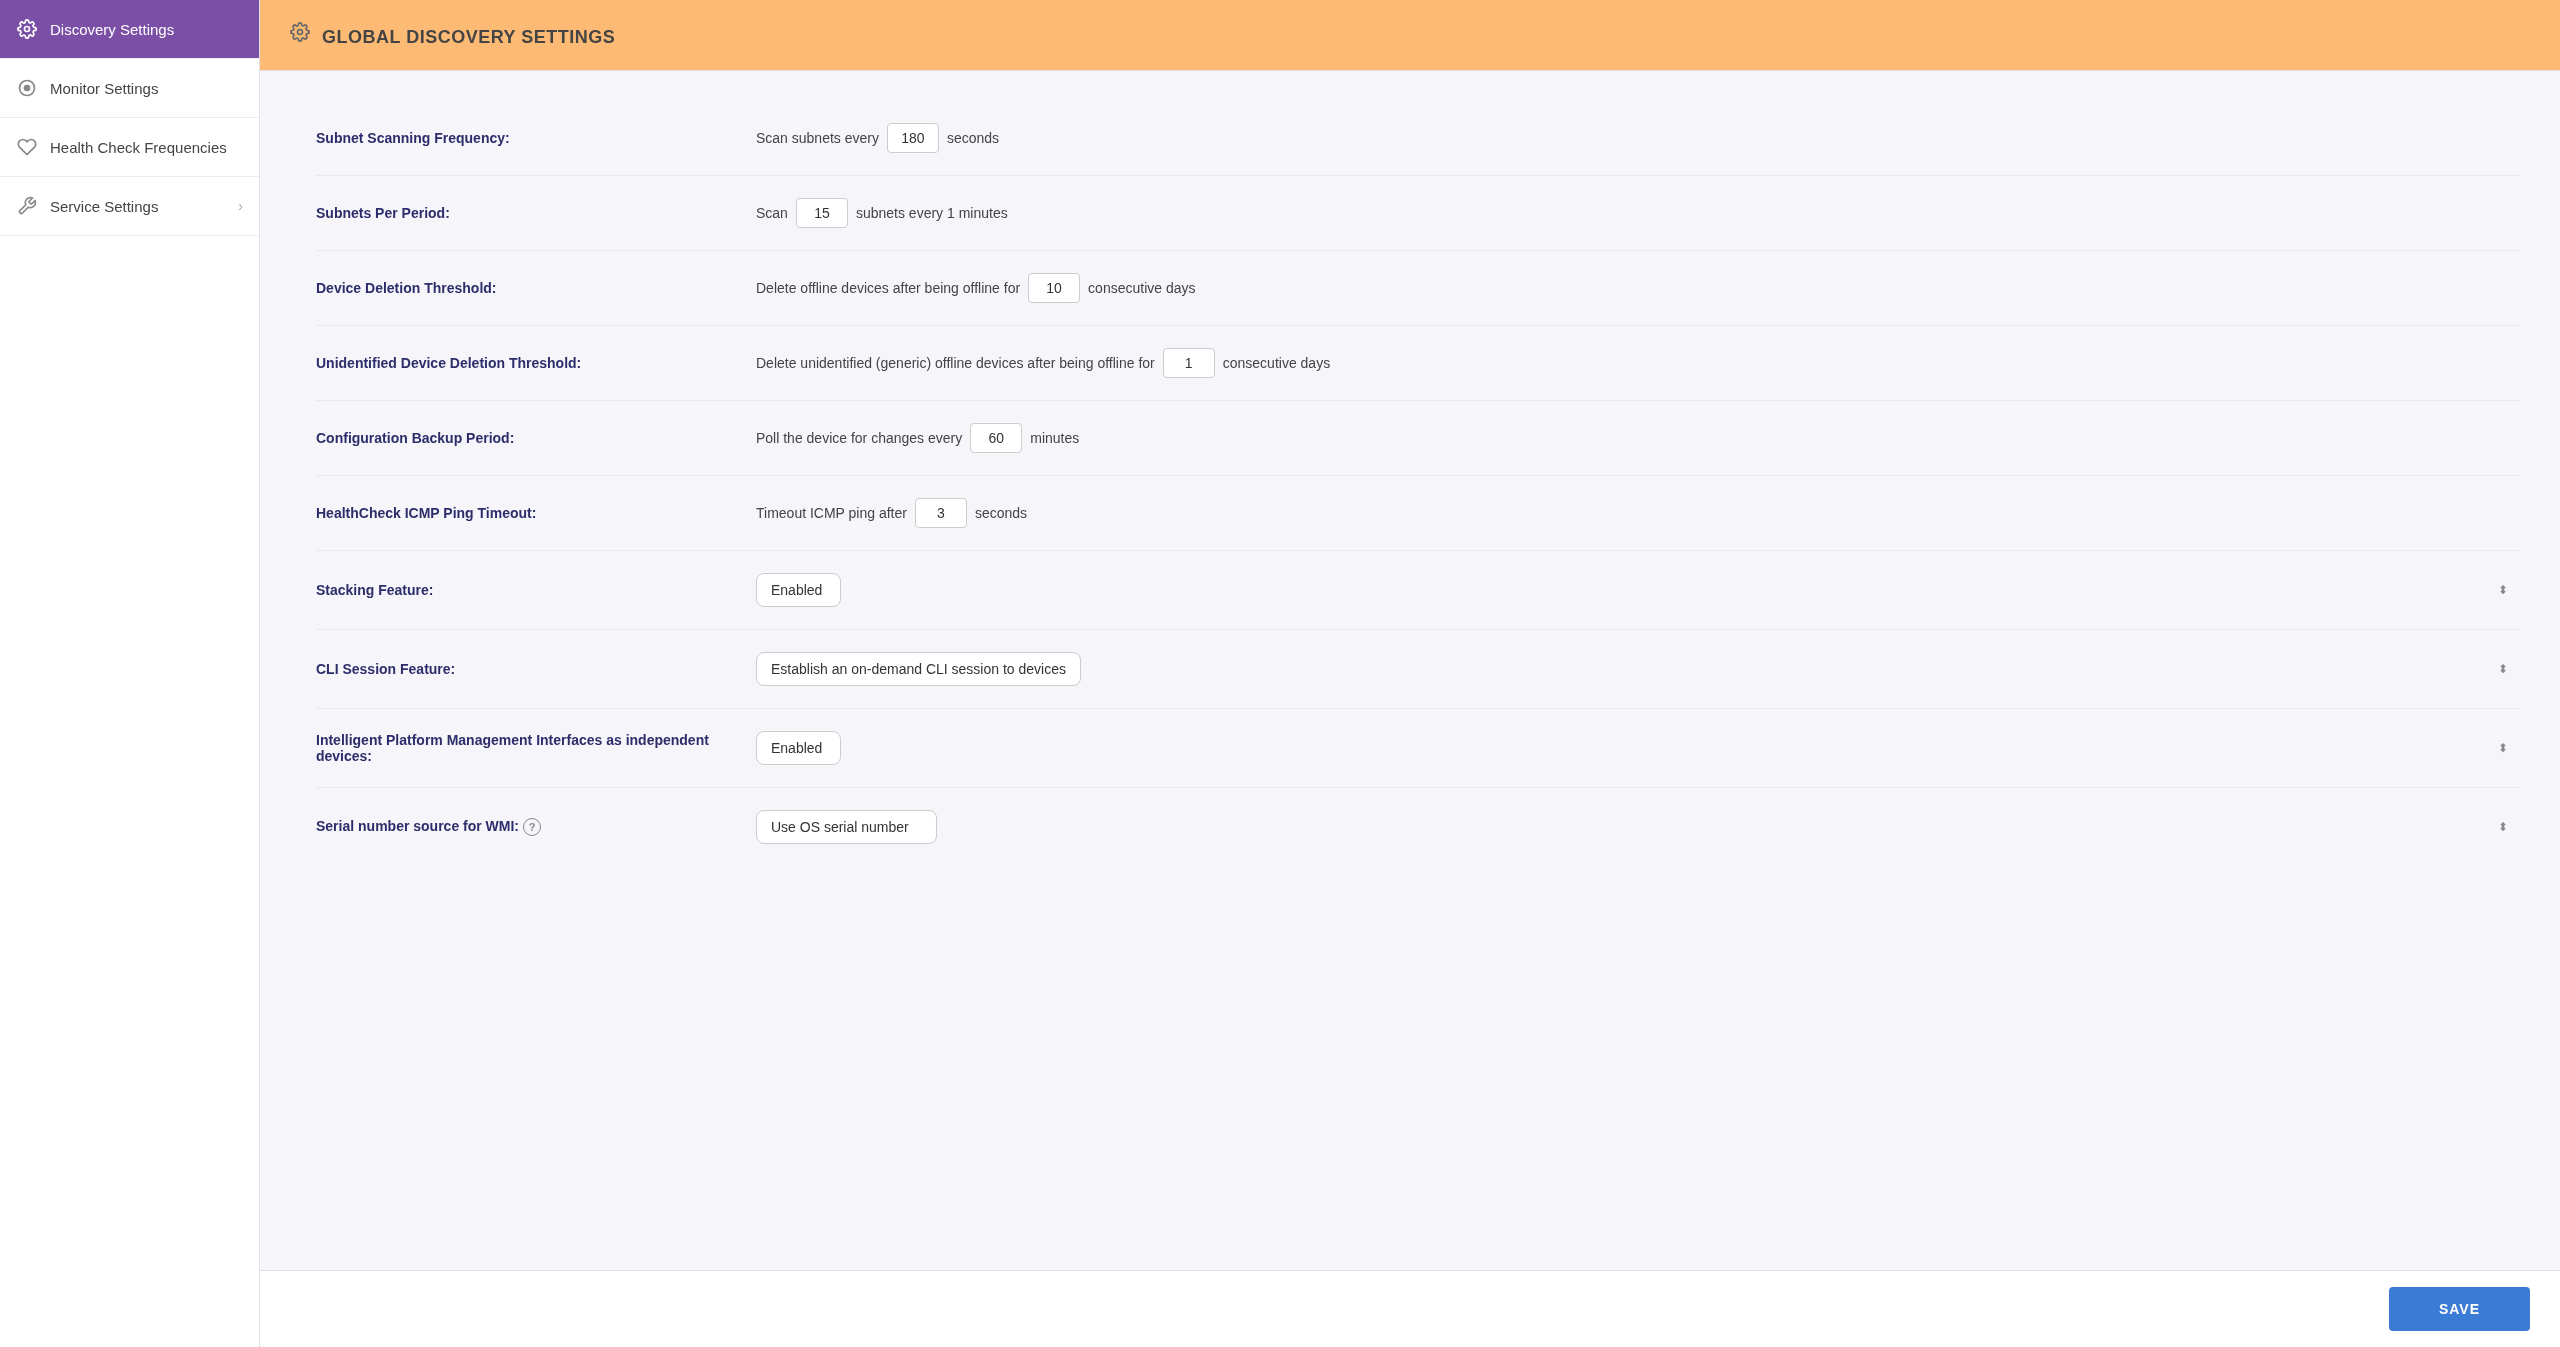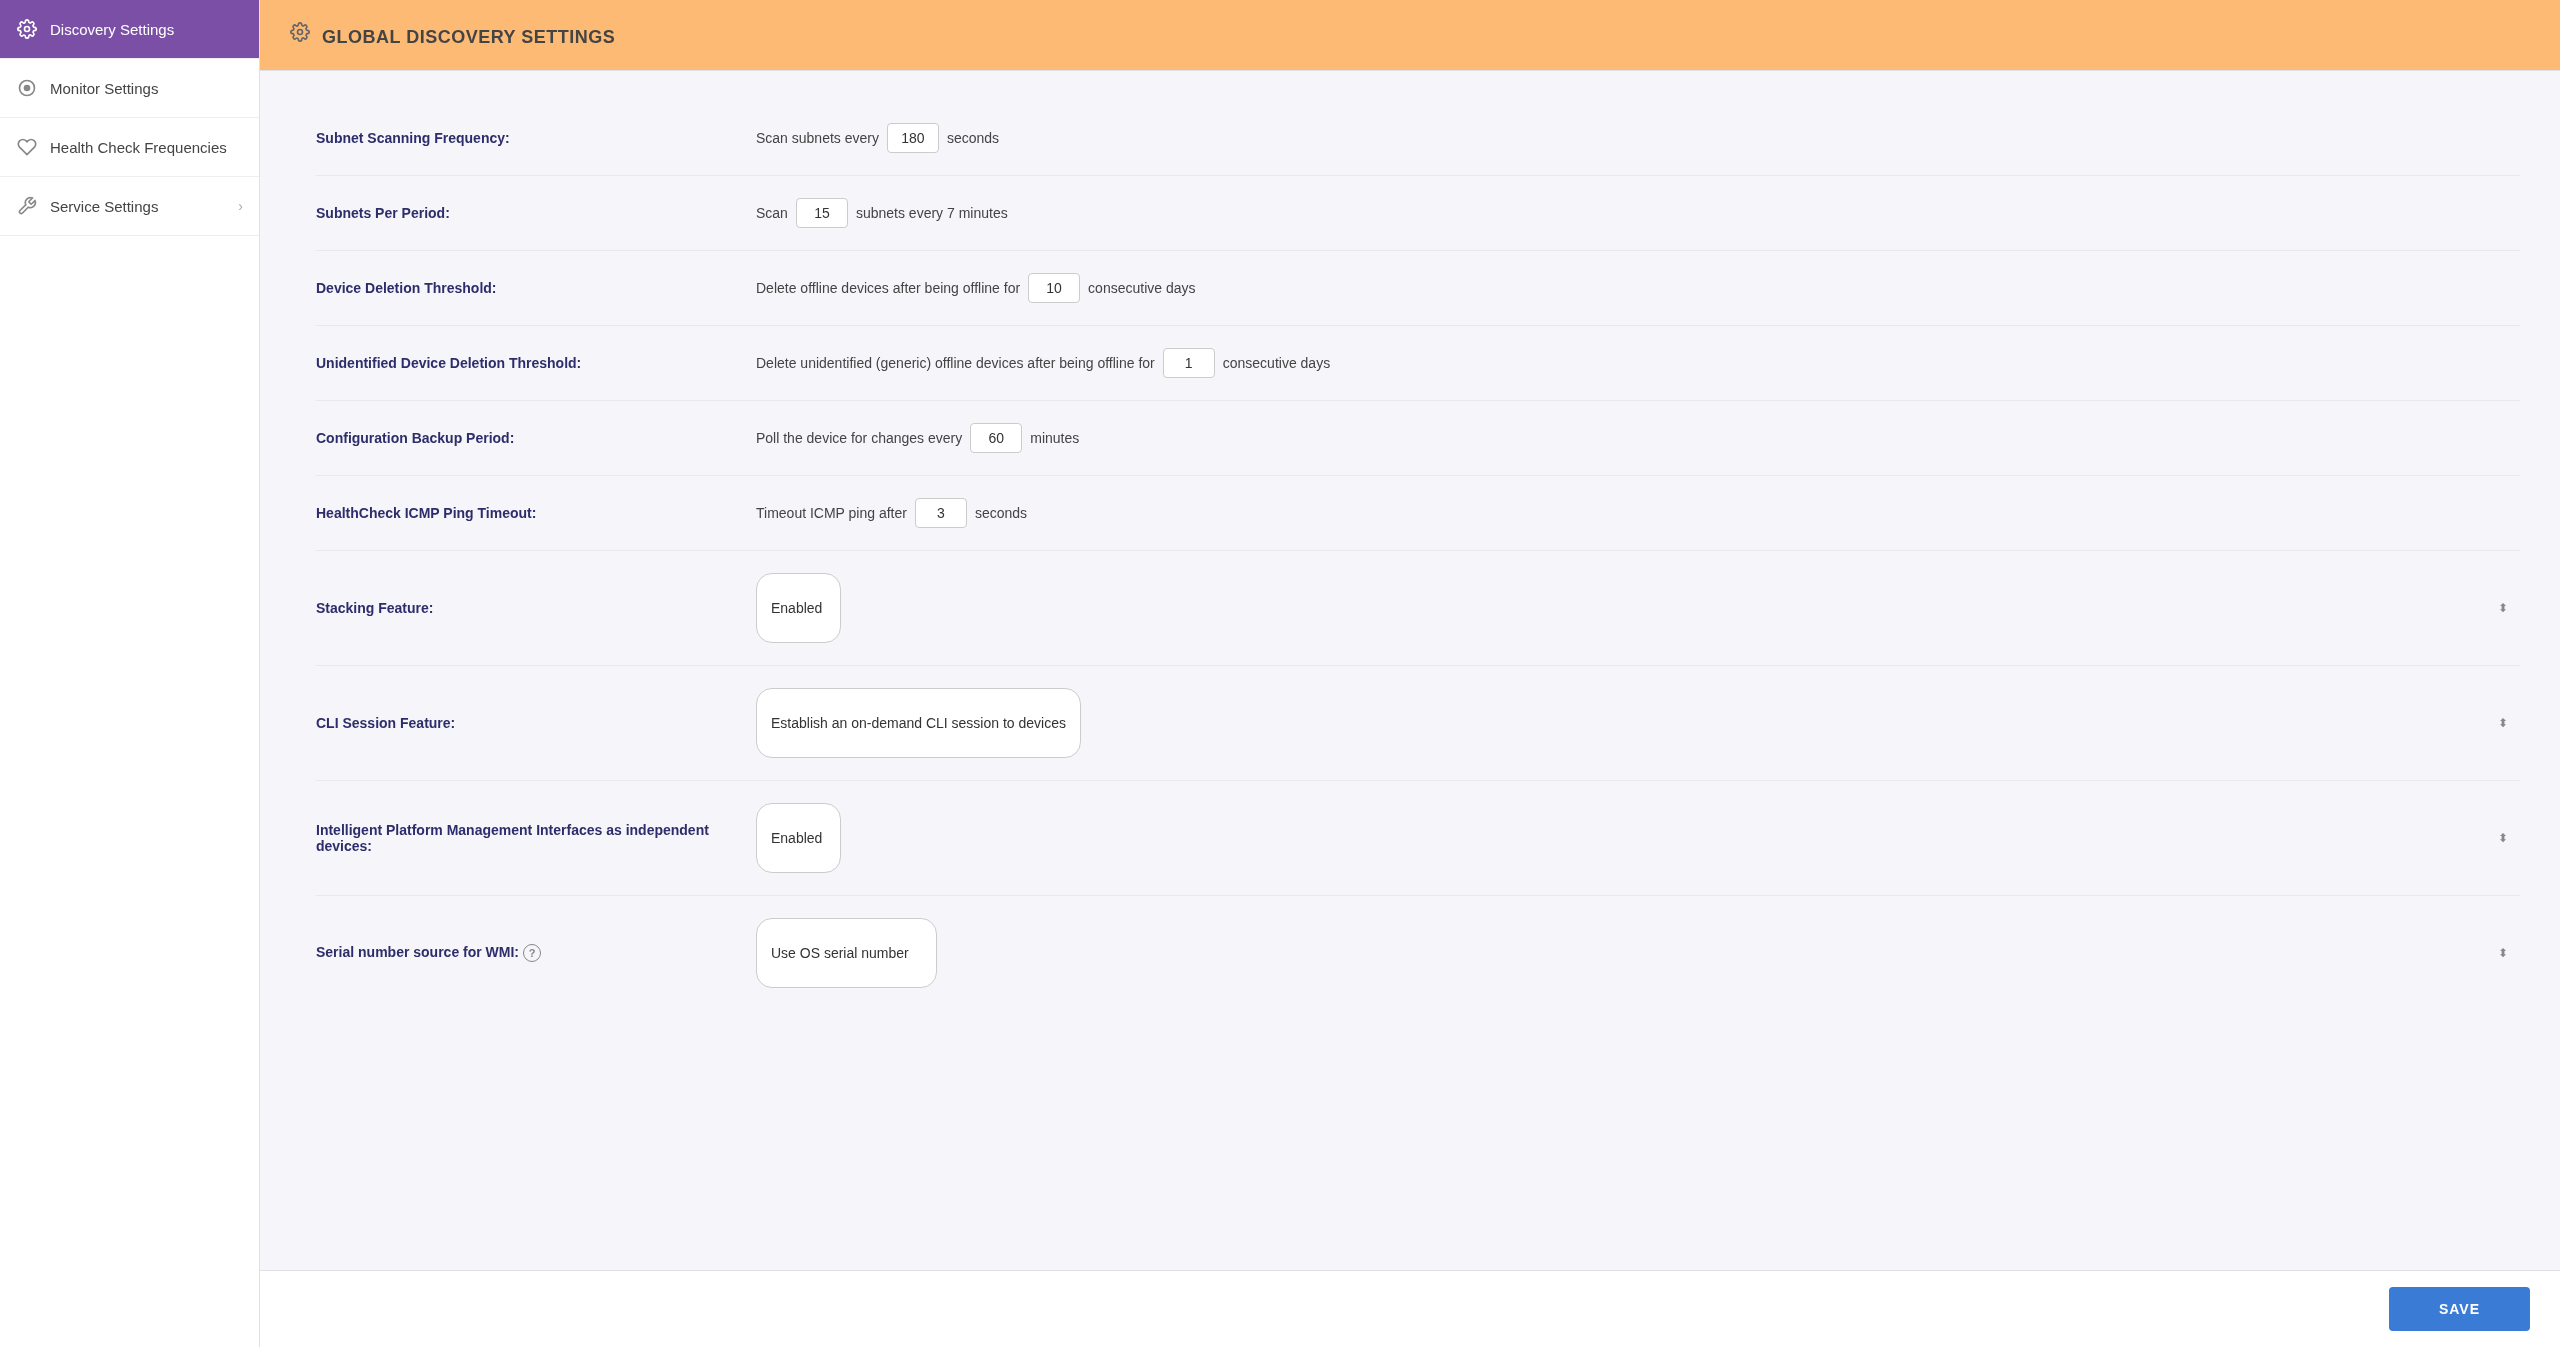--- a/index.html
+++ b/index.html
@@ -140,22 +140,22 @@
       background: #fff;
     }
 
     .number-input.small {
       width: 52px;
     }
 
     .select-input {
       flex: 1;
       border: 1px solid #ccc;
-      border-radius: 16px;
-      padding: 26px 14px;
+      border-radius: 8px;
+      padding: 8px 14px;
       font-size: 14px;
       color: #333;
       background: #fff;
       appearance: none;
       -webkit-appearance: none;
       cursor: pointer;
       position: relative;
     }
 
     .select-wrapper {
@@ -282,21 +282,21 @@
           <span>Scan subnets every</span>
           <input type="text" class="number-input small" value="180" style="">
           <span>seconds</span>
         </div>
       </div>
       <div class="settings-row">
         <div class="settings-label">Subnets Per Period:</div>
         <div class="settings-control">
           <span>Scan</span>
           <input type="text" class="number-input small" value="15" style="">
-          <span>subnets every 7 minutes</span>
+          <span>subnets every 1 minutes</span>
         </div>
       </div>
       <div class="settings-row">
         <div class="settings-label">Device Deletion Threshold:</div>
         <div class="settings-control">
           <span>Delete offline devices after being offline for</span>
           <input type="text" class="number-input small" value="10" style="">
           <span>consecutive days</span>
         </div>
       </div>

